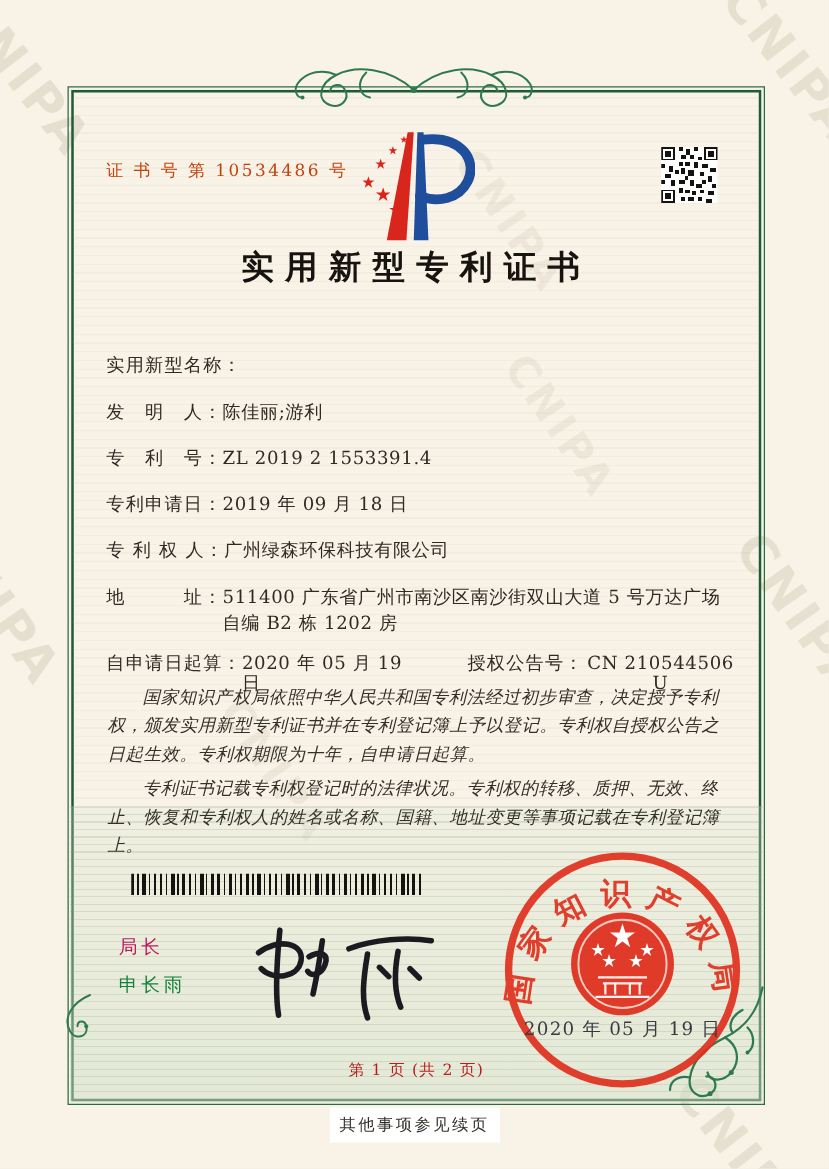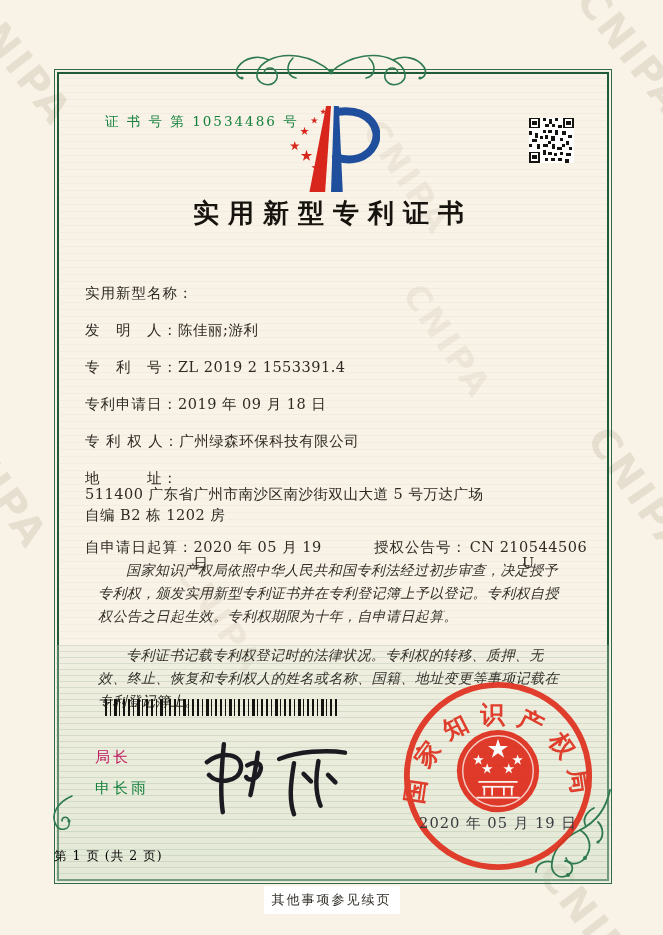--- a/index.html
+++ b/index.html
@@ -35,65 +35,65 @@
     background:
       repeating-linear-gradient(180deg, rgba(125,160,125,.22) 0 1px, rgba(0,0,0,0) 1px 6px),
       linear-gradient(180deg, rgba(214,226,206,.25), rgba(206,222,198,.5));
   }
   .faint-lines{
     position:absolute;left:56px;top:71px;width:554px;height:574px;
     background:repeating-linear-gradient(180deg, rgba(150,150,130,.07) 0 1px, rgba(0,0,0,0) 1px 7px);
   }
   
   .cert-no{
-    position:absolute;left:85px;top:113px;
-    font-size:13.5px;letter-spacing:2px;color:#15803d;margin-left:20px;
+    position:absolute;left:85px;top:128px;
+    font-size:13.5px;letter-spacing:2px;color:#c2410c;
   }
   .logo{position:absolute;left:282px;top:100px;width:98px;height:98px;}
   .qr{position:absolute;left:529px;top:116px;width:45px;height:48px;}
   .title{
     position:absolute;left:54px;top:196px;width:558px;
     text-align:center;font-size:26px;font-weight:bold;
     letter-spacing:9px;color:#17130e;
   }
   
   .fields{position:absolute;left:85px;top:285px;width:505px;font-size:14.5px;color:#2f2b24;}
   .frow{display:flex;margin-bottom:21px;line-height:16px;}
   .flabel{white-space:nowrap;letter-spacing:1px;}
   .fvalue{letter-spacing:.5px;}
   .addr-val .line2{display:block;margin-top:5px;}
-  .frow.addr{margin-bottom:16px;flex-direction:column;}
+  .frow.addr{margin-bottom:16px;}
   .pair2{margin-left:40px;display:flex;text-align:center;}
   
   .paras{
     position:absolute;left:82px;top:543px;width:505px;
     font-size:14px;line-height:23px;color:#33302a;
     font-style:italic;letter-spacing:.4px;
   }
-  .paras p{margin:16px;text-indent:2em;}
+  .paras p{margin:4px;text-indent:2em;}
   
   .barcode{
     position:absolute;left:105px;top:699px;width:232px;height:17px;
     background:repeating-linear-gradient(90deg,
       #15130f 0 2px, rgba(0,0,0,0) 2px 5px,
       #15130f 5px 6px, rgba(0,0,0,0) 6px 9px,
       #15130f 9px 12px, rgba(0,0,0,0) 12px 14px,
       #15130f 14px 15px, rgba(0,0,0,0) 15px 18px,
       #15130f 18px 20px, rgba(0,0,0,0) 20px 23px);
   }
   
   .sig-title{position:absolute;left:95px;top:748px;font-size:15px;letter-spacing:3px;color:#be185d;font-family:"DejaVu Sans","Liberation Sans",sans-serif;}
   .sig-name{position:absolute;left:95px;top:779px;font-size:15px;letter-spacing:3px;color:#15803d;font-family:"DejaVu Sans","Liberation Sans",sans-serif;}
   .sig-svg{position:absolute;left:192px;top:733px;width:170px;height:86px;}
   
   .seal{position:absolute;left:400px;top:678px;width:196px;height:196px;}
   
   .page-no{
-    position:absolute;left:54px;top:848px;width:558px;text-align:left;
-    font-size:12.5px;letter-spacing:1px;color:#000000;
+    position:absolute;left:54px;top:848px;width:558px;text-align:center;
+    font-size:12.5px;letter-spacing:1px;color:#b91c1c;
   }
   .cont-note{
     position:absolute;left:50%;top:886px;transform:translateX(-50%);
     background:#ffffff;padding:5px 8px;font-size:13px;letter-spacing:2px;
     color:#33302a;white-space:nowrap;
   }
   .orn{position:absolute;pointer-events:none;}
 </style>
 </head>
 <body>

